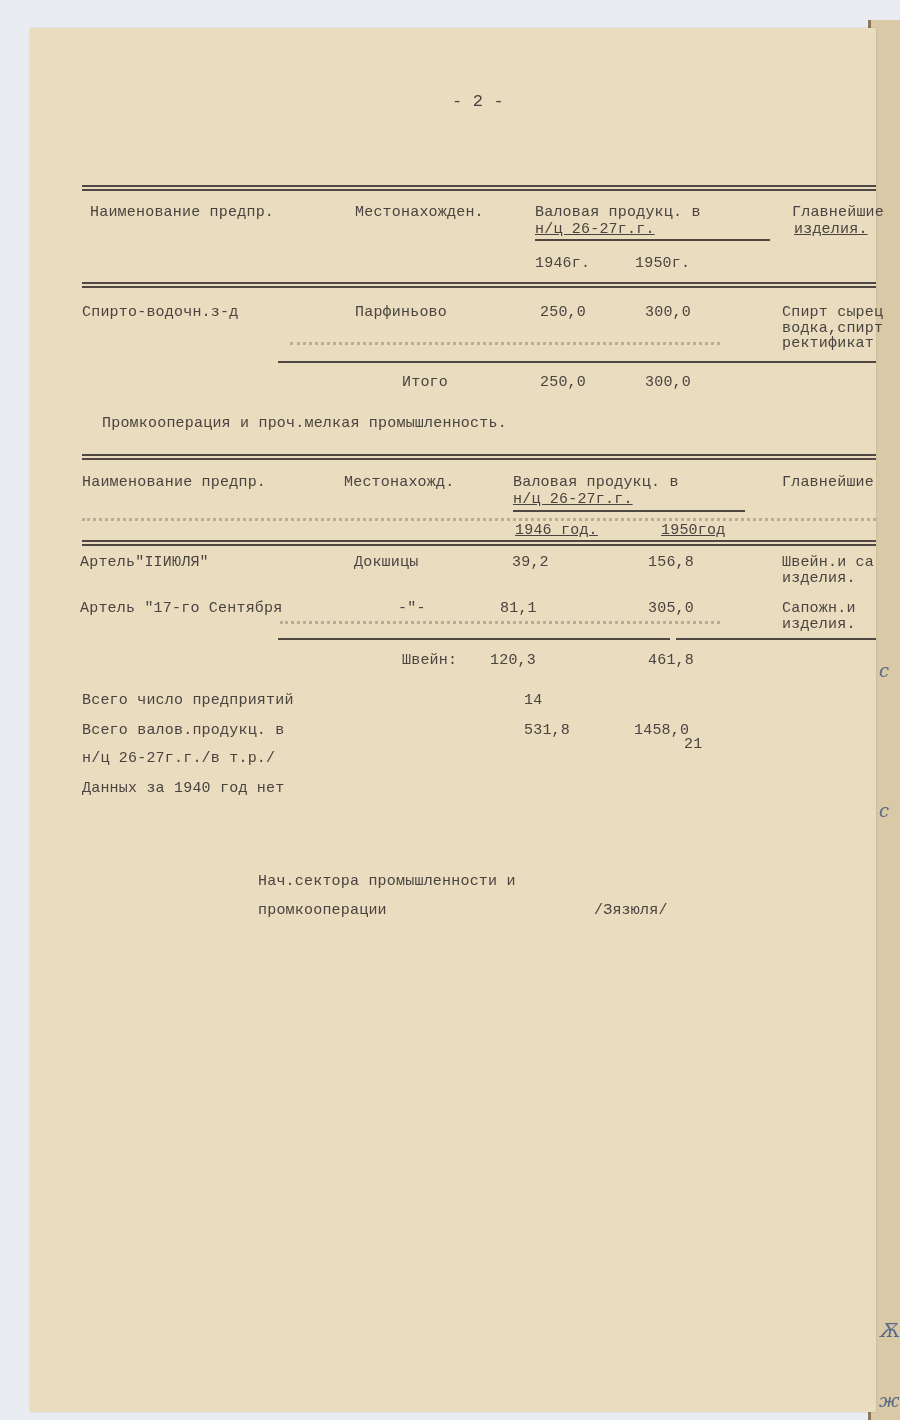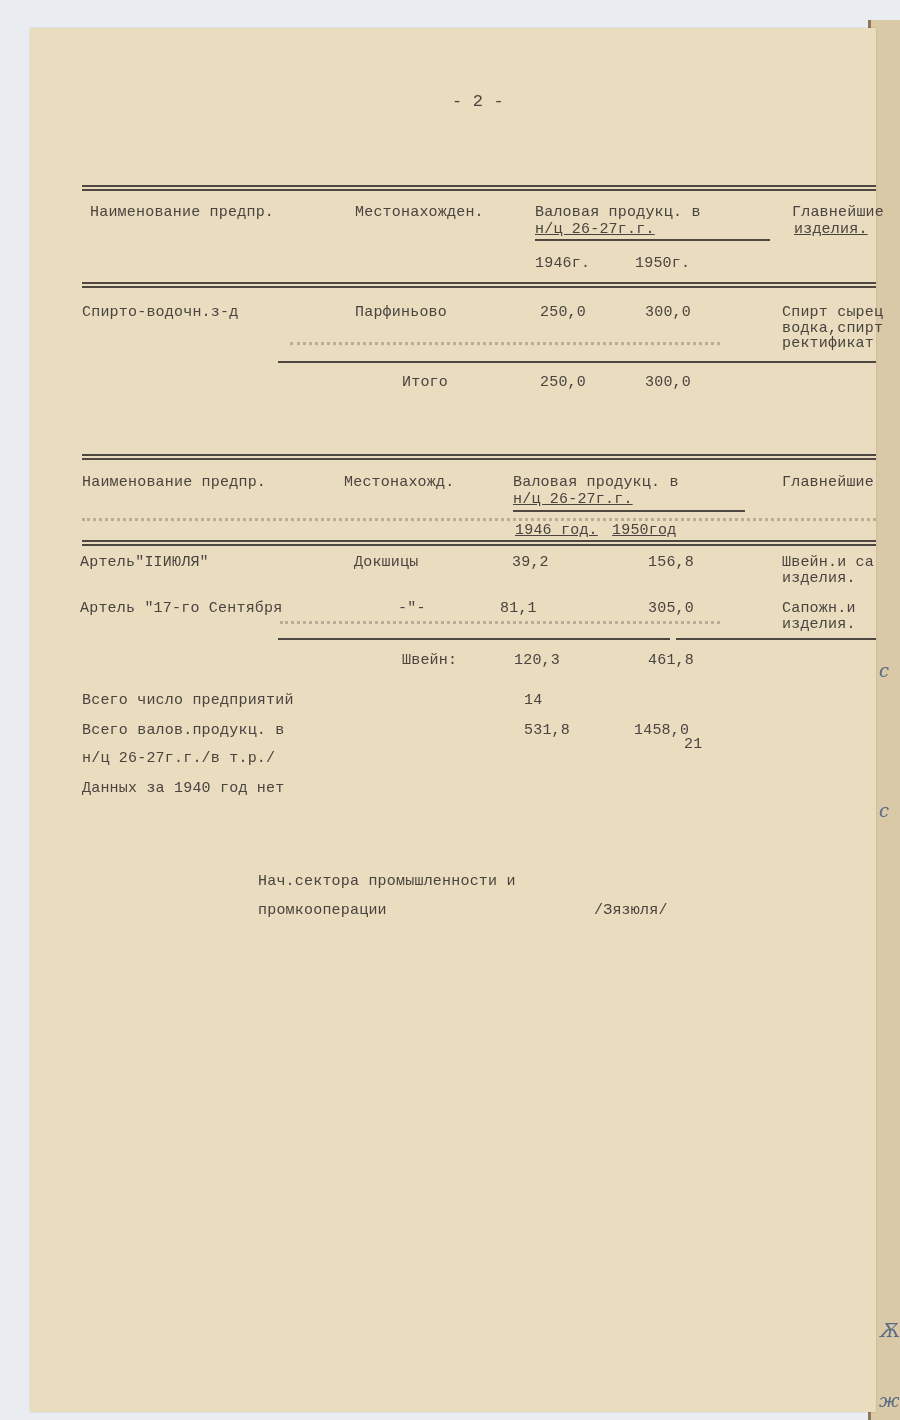--- a/index.html
+++ b/index.html
@@ -54,31 +54,32 @@
   </div>
   <div class="faint" style="left:260px;top:314px;width:430px;"></div>
   <div class="sgl" style="left:248px;top:333px;width:598px;"></div>
 
   <div>
     <div class="t" style="left:372px;top:346px;">Итого</div>
     <div class="t" style="left:510px;top:346px;">250,0</div>
     <div class="t" style="left:615px;top:346px;">300,0</div>
   </div>
 
+  <div class="t" style="left:72px;top:387px;">Промкооперация и проч.мелкая промышленность.</div>
   <div class="dbl" style="left:52px;top:426px;width:794px;"></div>
 
   <div class="t" style="left:52px;top:446px;">Наименование предпр.</div>
   <div class="t" style="left:314px;top:446px;">Местонахожд.</div>
   <div class="t" style="left:483px;top:446px;">Валовая продукц. в</div>
   <div class="t u" style="left:483px;top:463px;">н/ц 26-27г.г.</div>
   <div class="sgl" style="left:483px;top:482px;width:232px;"></div>
   <div class="t" style="left:752px;top:446px;">Главнейшие</div>
   <div class="faint" style="left:52px;top:490px;width:794px;"></div>
   <div class="t u" style="left:485px;top:494px;">1946 год.</div>
-  <div class="t u" style="left:582px;top:494px;">1950год</div>
+  <div class="t u" style="left:631px;top:494px;">1950год</div>
   <div class="dbl" style="left:52px;top:512px;width:794px;"></div>
 
   <div>
     <div class="t" style="left:50px;top:526px;">Артель"IIИЮЛЯ"</div>
     <div class="t" style="left:324px;top:526px;">Докшицы</div>
     <div class="t" style="left:482px;top:526px;">39,2</div>
     <div class="t" style="left:618px;top:526px;">156,8</div>
     <div class="t" style="left:752px;top:526px;">Швейн.и са</div>
     <div class="t" style="left:752px;top:542px;">изделия.</div>
   </div>
@@ -89,21 +90,21 @@
     <div class="t" style="left:618px;top:572px;">305,0</div>
     <div class="t" style="left:752px;top:572px;">Сапожн.и</div>
     <div class="t" style="left:752px;top:588px;">изделия.</div>
   </div>
   <div class="faint" style="left:250px;top:593px;width:440px;"></div>
   <div class="sgl" style="left:248px;top:610px;width:392px;"></div>
   <div class="sgl" style="left:646px;top:610px;width:200px;"></div>
 
   <div>
     <div class="t" style="left:372px;top:624px;">Швейн:</div>
-    <div class="t" style="left:460px;top:624px;margin-left:24px;">120,3</div>
+    <div class="t" style="left:460px;top:624px;">120,3</div>
     <div class="t" style="left:618px;top:624px;">461,8</div>
   </div>
 
   <div class="t" style="left:52px;top:664px;">Всего число предприятий</div>
   <div class="t" style="left:494px;top:664px;">14</div>
   <div class="t" style="left:654px;top:664px;margin-top:44px;">21</div>
   <div class="t" style="left:52px;top:694px;">Всего валов.продукц. в</div>
   <div class="t" style="left:52px;top:722px;">н/ц 26-27г.г./в т.р./</div>
   <div class="t" style="left:450px;top:694px;margin-left:44px;">531,8</div>
   <div class="t" style="left:604px;top:694px;">1458,0</div>

